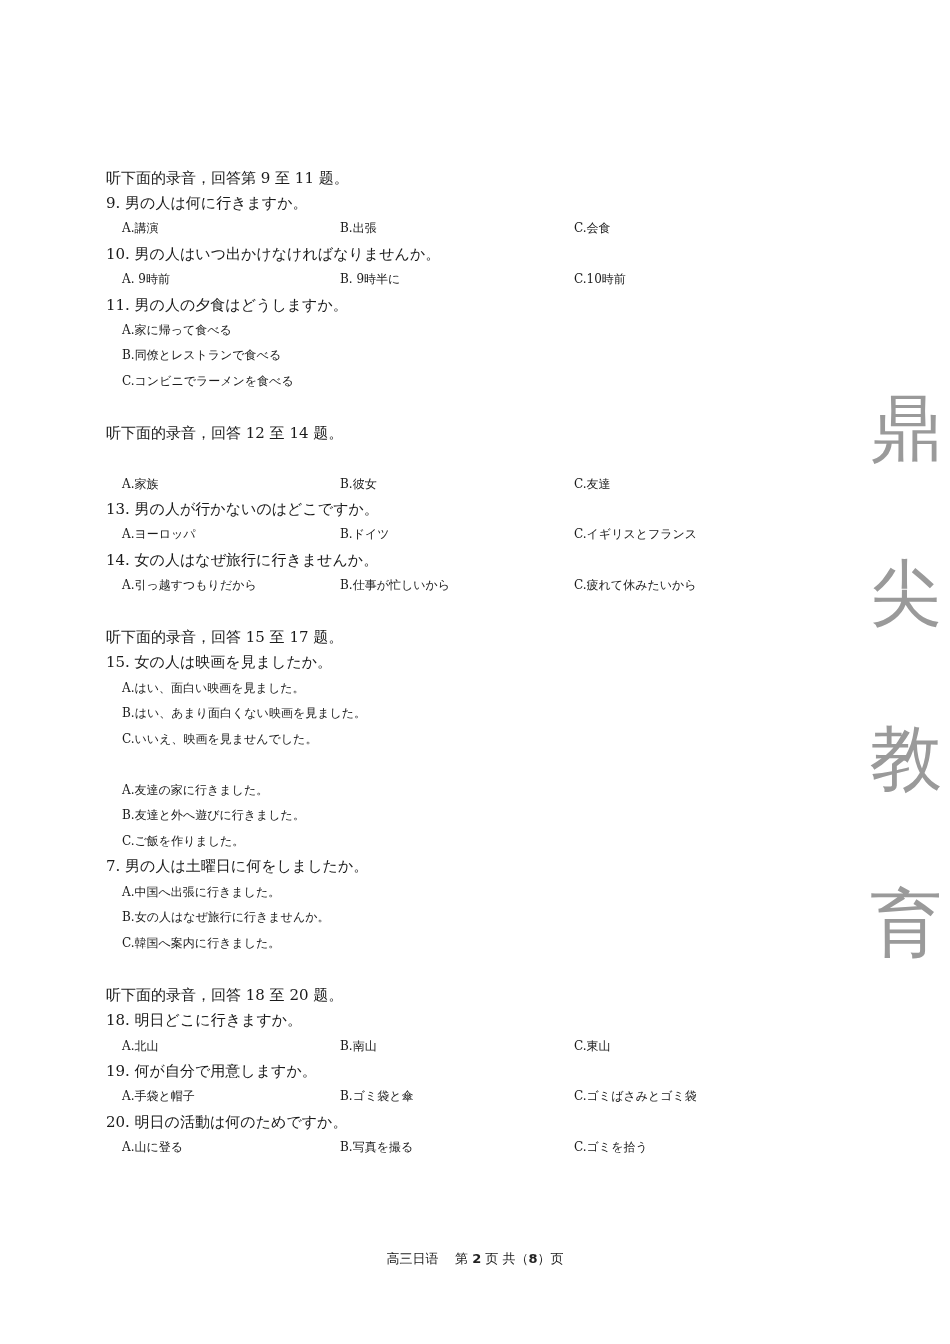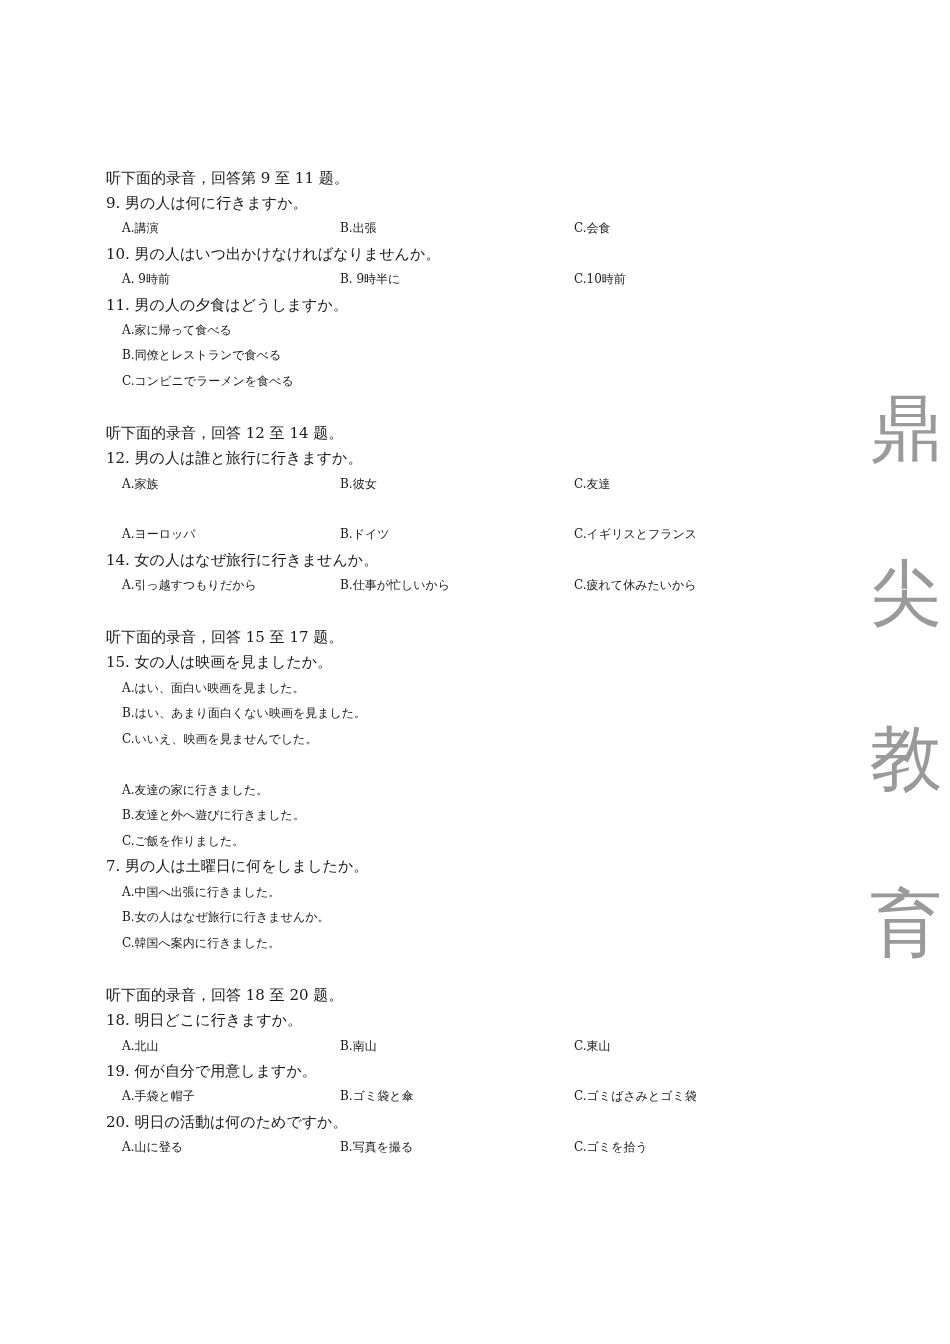--- a/index.html
+++ b/index.html
@@ -27,24 +27,24 @@
   <div class="line" style="top:244px">10. 男の人はいつ出かけなければなりませんか。</div>
   <div class="opt" style="top:269px;left:122px">A. 9時前</div>
   <div class="opt" style="top:269px;left:340px">B. 9時半に</div>
   <div class="opt" style="top:269px;left:574px">C.10時前</div>
   <div class="line" style="top:295px">11. 男の人の夕食はどうしますか。</div>
   <div class="opt" style="top:320px;left:122px">A.家に帰って食べる</div>
   <div class="opt" style="top:345px;left:122px">B.同僚とレストランで食べる</div>
   <div class="opt" style="top:371px;left:122px">C.コンビニでラーメンを食べる</div>
 
   <div class="line" style="top:423px">听下面的录音，回答 12 至 14 题。</div>
-  <div class="line" style="top:448px">12. 男の人は誰と旅行に行きますか。</div>
   <div class="opt" style="top:474px;left:122px">A.家族</div>
   <div class="opt" style="top:474px;left:340px">B.彼女</div>
   <div class="opt" style="top:474px;left:574px">C.友達</div>
+  <div class="line" style="top:499px">13. 男の人が行かないのはどこですか。</div>
   <div class="opt" style="top:524px;left:122px">A.ヨーロッパ</div>
   <div class="opt" style="top:524px;left:340px">B.ドイツ</div>
   <div class="opt" style="top:524px;left:574px">C.イギリスとフランス</div>
   <div class="line" style="top:550px">14. 女の人はなぜ旅行に行きませんか。</div>
   <div class="opt" style="top:575px;left:122px">A.引っ越すつもりだから</div>
   <div class="opt" style="top:575px;left:340px">B.仕事が忙しいから</div>
   <div class="opt" style="top:575px;left:574px">C.疲れて休みたいから</div>
 
   <div class="line" style="top:627px">听下面的录音，回答 15 至 17 题。</div>
   <div class="line" style="top:652px">15. 女の人は映画を見ましたか。</div>
@@ -71,13 +71,19 @@
   <div class="line" style="top:1112px">20. 明日の活動は何のためですか。</div>
   <div class="opt" style="top:1137px;left:122px">A.山に登る</div>
   <div class="opt" style="top:1137px;left:340px">B.写真を撮る</div>
   <div class="opt" style="top:1137px;left:574px">C.ゴミを拾う</div>
 
   <div class="watermark" style="top:388px">鼎</div>
   <div class="watermark" style="top:553px">尖</div>
   <div class="watermark" style="top:718px">教</div>
   <div class="watermark" style="top:883px">育</div>
 
+  <div class="footer">
+    <span>高三日语</span>&nbsp;&nbsp;&nbsp;
+    <span>第</span>
+    <b>2</b>
+    <span>页 共（</span><b>8</b><span>）页</span>
+  </div>
 </div>
 
 </body></html>

